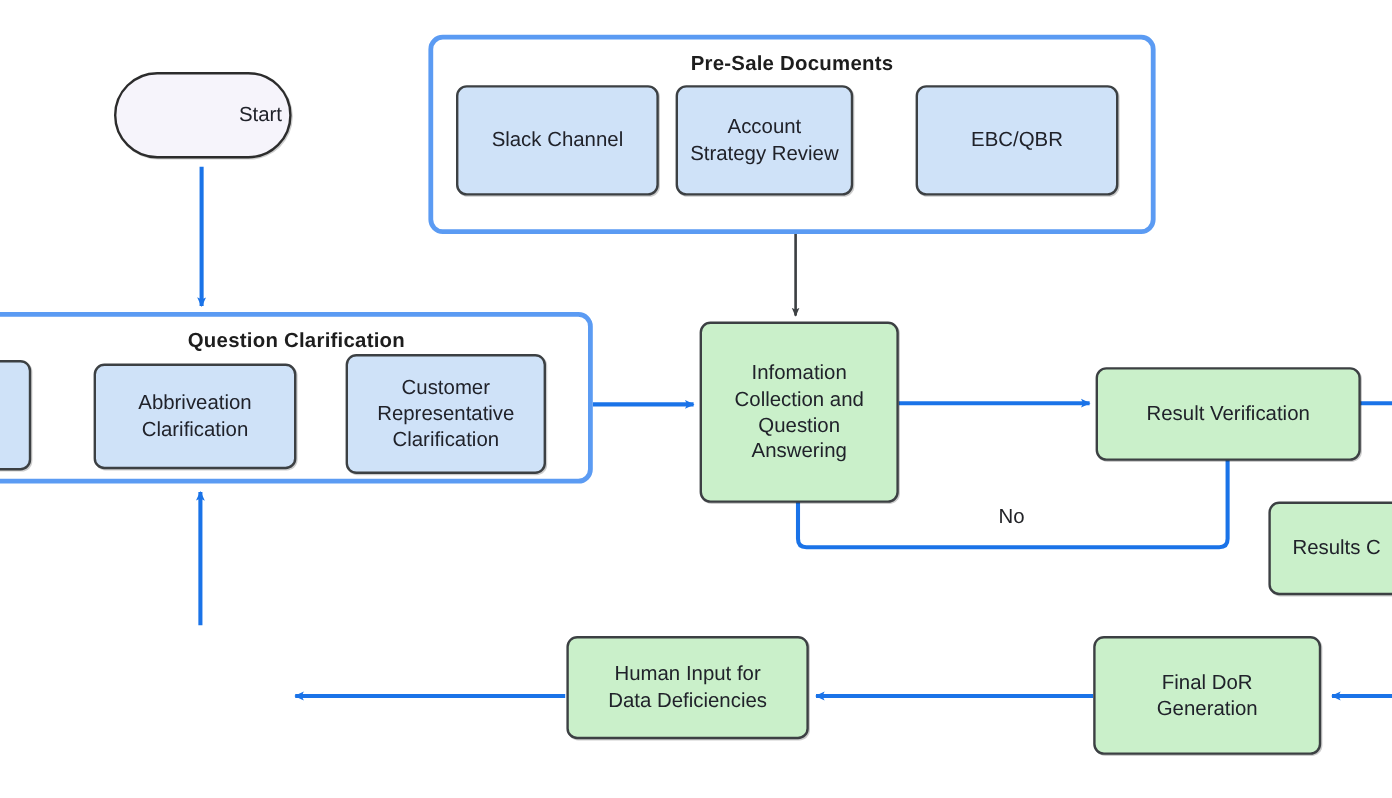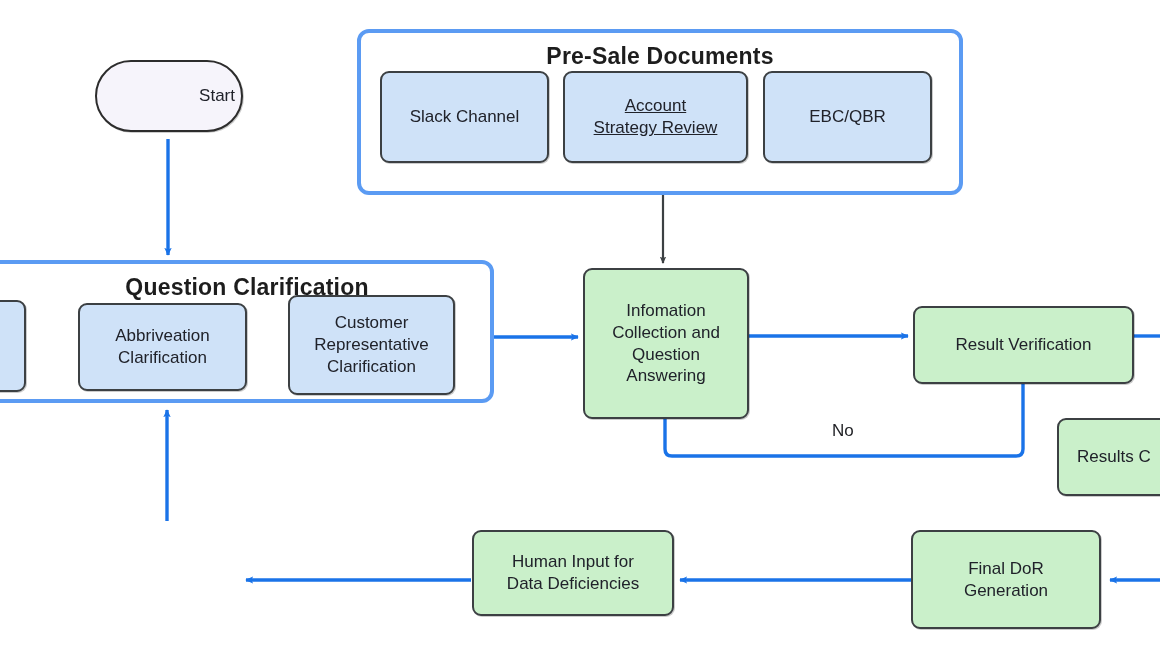--- a/index.html
+++ b/index.html
@@ -35,21 +35,21 @@
     background: #ffffff;
     border: 4px solid #5b9bf3;
     border-radius: 12px;
   }
   .group-title {
     position: absolute;
     left: 0;
     right: 0;
     text-align: center;
     font-weight: bold;
-    font-size: 23px;
+    font-size: 17px;
     color: #1d1d1d;
     letter-spacing: .2px;
     white-space: nowrap;
   }
 
   
   .node {
     position: absolute;
     box-sizing: border-box;
     display: flex;
@@ -147,21 +147,21 @@
   </svg>
 
   <div class="group" style="left:357px; top:29px; width:606px; height:166px;">
     <div class="group-title" style="top:10px;">Pre-Sale  Documents</div>
   </div>
 
   <div class="node blue" style="left:380px; top:71px; width:169px; height:92px;">
     <span>Slack Channel</span>
   </div>
 
-  <div class="node blue" style="left:563px; top:71px; width:185px; height:92px;text-decoration:underline;">
+  <div class="node blue" style="left:563px; top:71px; width:148px; height:92px;">
     <div>
       <span>Account</span>
       <span>Strategy Review</span>
     </div>
   </div>
 
   <div class="node blue" style="left:763px; top:71px; width:169px; height:92px;">
     <span>EBC/QBR</span>
   </div>
 

